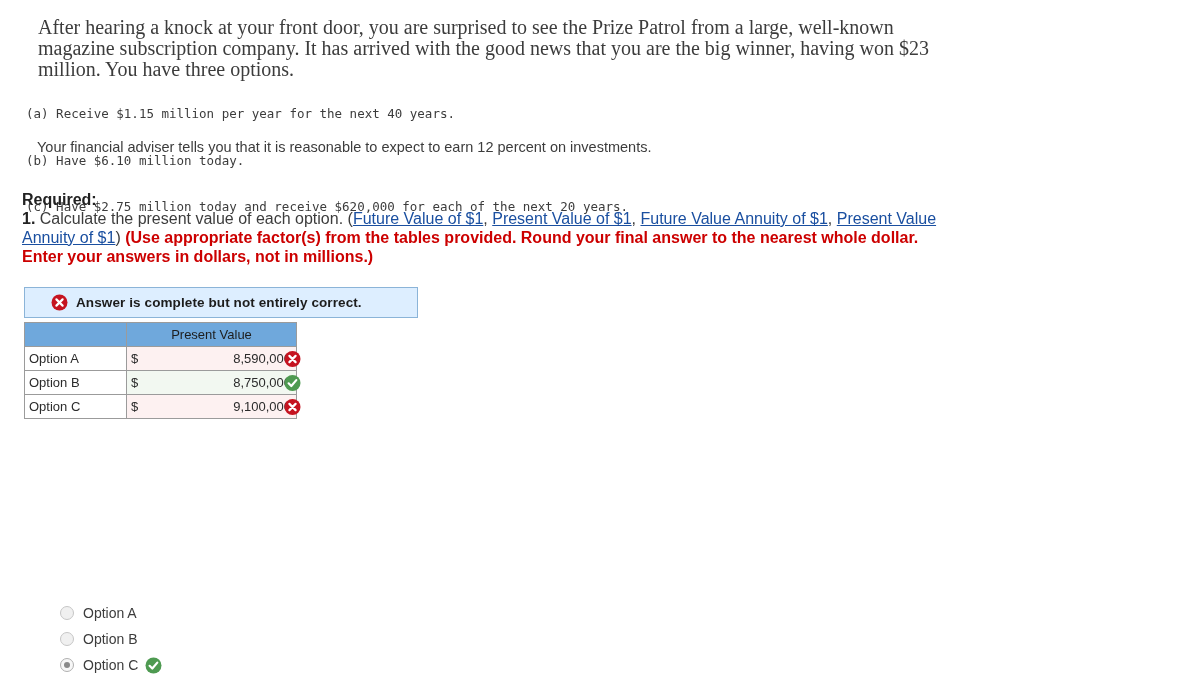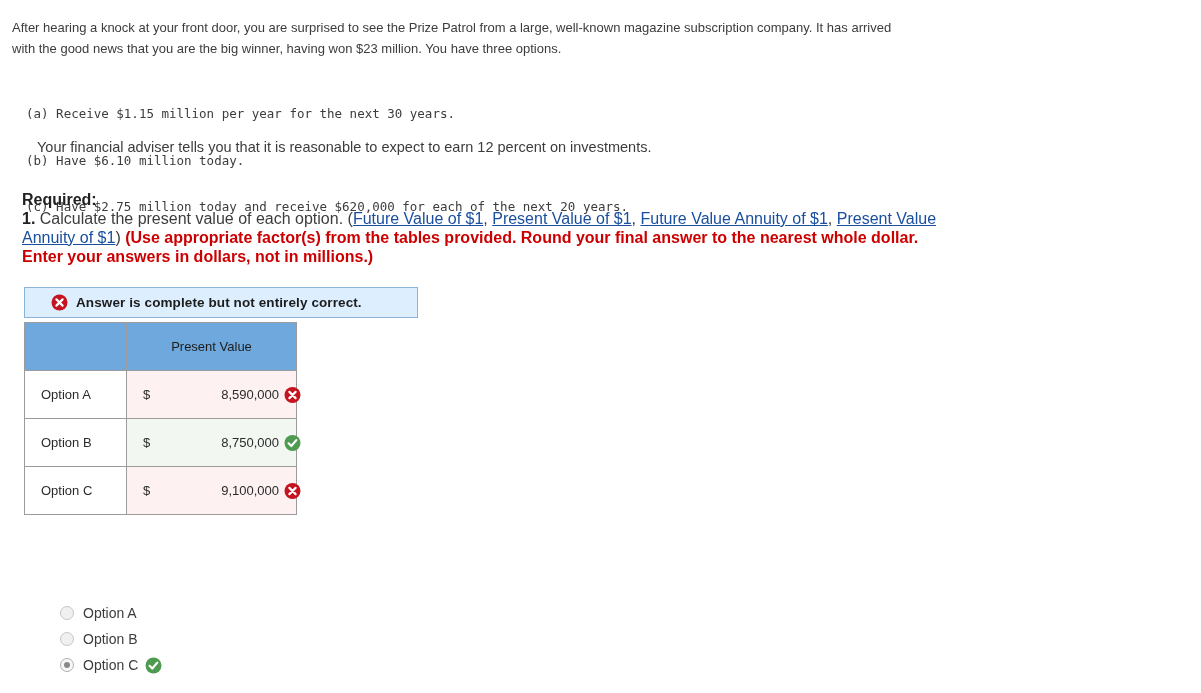--- a/index.html
+++ b/index.html
@@ -20,26 +20,27 @@
   .page {
     position: absolute;
     left: 0; top: 0;
     width: 1201px;
     height: 693px;
   }
 
   
   .intro {
     position: absolute;
-    left: 12px;
+    left: 38px;
     top: 17px;
     width: 905px;
-    font-size: 13px;
+    font-size: 20px;
     line-height: 21px;
     color: #3c3c3c;
+    font-family: Liberation Serif, serif;
   }
 
   
   .mono-options {
     position: absolute;
     left: 26px;
     top: 75px;
     font-family: "DejaVu Sans Mono", "Liberation Mono", monospace;
     font-size: 12.5px;
     line-height: 15.5px;
@@ -126,21 +127,21 @@
     left: 24px;
     top: 322px;
     border-collapse: collapse;
     font-size: 13px;
     color: #2b2b2b;
   }
   .ans-table td, .ans-table th {
     border: 1px solid #9b9b9b;
     height: 23px;
     box-sizing: border-box;
-    padding: 16px;
+    padding: 4px;
     font-weight: normal;
     margin-top: 32px;
   }
   .hdr-blank {
     width: 102px;
     background: #6fa8dc;
   }
   .hdr-pv {
     width: 170px;
     background: #6fa8dc;
@@ -242,21 +243,21 @@
   }
 </style>
 </head>
 <body>
 
 <div class="page">
 
   <div class="intro">After hearing a knock at your front door, you are surprised to see the Prize Patrol from a large, well-known magazine subscription company. It has arrived with the good news that you are the big winner, having won $23 million. You have three options.</div>
 
   <div class="mono-options">
-    <div>(a) Receive $1.15 million per year for the next 30 years.</div>
+    <div>(a) Receive $1.15 million per year for the next 40 years.</div>
     <div>(b) Have $6.10 million today.</div>
     <div>(c) Have $2.75 million today and receive $620,000 for each of the next 20 years.</div>
   </div>
 
   <div class="adviser">Your financial adviser tells you that it is reasonable to expect to earn 12 percent on investments.</div>
 
   <div class="required-block">
     <span class="required-label">Required:</span>
     <span class="req-line"><span class="req-num">1.</span><span> Calculate the present value of each option. (</span><a class="doclink" href="#">Future Value of $1</a><span>, </span><a class="doclink" href="#">Present Value of $1</a><span>, </span><a class="doclink" href="#">Future Value Annuity of $1</a><span>, </span><a class="doclink" href="#">Present Value Annuity of $1</a><span>) </span><span class="red-bold">(Use appropriate factor(s) from the tables provided. Round your final answer to the nearest whole dollar. Enter your answers in dollars, not in millions.)</span></span>
   </div>

